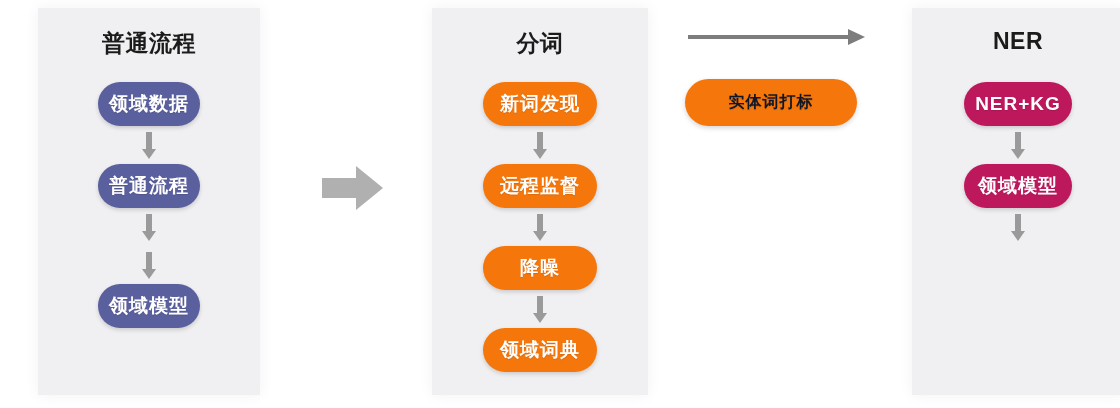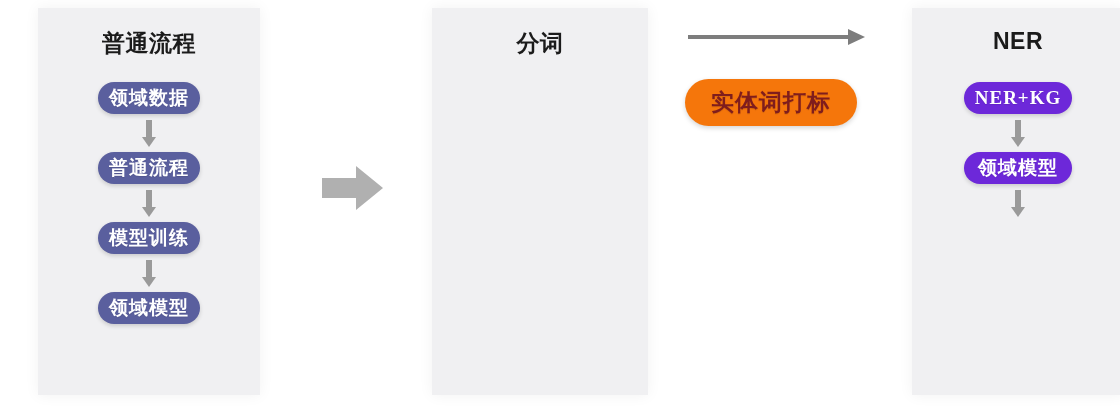--- a/index.html
+++ b/index.html
@@ -40,33 +40,33 @@
     left:0;right:0;
     top:74px;
     display:flex;
     flex-direction:column;
     align-items:center;
   }
   .pill{
     display:flex;
     align-items:center;
     justify-content:center;
-    height:32px;
+    height:44px;
     border-radius:22px;
     color:#ffffff;
     font-size:19px;
     font-weight:bold;
     letter-spacing:1px;
     white-space:nowrap;
     box-shadow:0 2px 4px rgba(0,0,0,0.16);
     text-shadow:0 1px 1px rgba(0,0,0,0.10);
   }
   .pill.blue {background:#5a5f9e;width:102px;}
   .pill.orange{background:#f5760b;width:114px;}
-  .pill.green {background:#6d28d9;width:108px;font-family:Liberation Serif, serif;}
+  .pill.green {background:#be185d;width:108px;}
 
   
   .varrow{
     width:14px;
     height:38px;
     position:relative;
   }
   .varrow::before{
     content:"";
     position:absolute;
@@ -105,54 +105,62 @@
   
   #entity-pill{
     position:absolute;
     left:685px;top:79px;
     width:172px;height:47px;
     border-radius:24px;
     background:#f5760b;
     display:flex;
     align-items:center;
     justify-content:center;
-    color:#7f1d1d;
-    font-size:23px;
+    color:#0f172a;
+    font-size:16px;
     font-weight:bold;
     letter-spacing:1px;
     box-shadow:0 2px 5px rgba(0,0,0,0.17);
     text-shadow:0 1px 1px rgba(0,0,0,0.10);
   }
 </style>
 </head>
 <body>
 
 <div class="canvas">
 
   <div class="panel" id="panel-flow">
     <div class="panel-title">普通流程</div>
     <div class="col">
       <div class="pill blue">领域数据</div>
       <div class="varrow"></div>
       <div class="pill blue">普通流程</div>
       <div class="varrow"></div>
-      <div class="pill blue">模型训练</div>
       <div class="varrow"></div>
       <div class="pill blue">领域模型</div>
     </div>
   </div>
 
   <div id="block-arrow">
     <svg width="62" height="46" viewBox="0 0 62 46">
       <path d="M0 13 L34 13 L34 1 L61 23 L34 45 L34 33 L0 33 Z" fill="#b0b0b0"></path>
     </svg>
   </div>
 
   <div class="panel" id="panel-seg">
     <div class="panel-title">分词</div>
+    <div class="col">
+      <div class="pill orange">新词发现</div>
+      <div class="varrow"></div>
+      <div class="pill orange">远程监督</div>
+      <div class="varrow"></div>
+      <div class="pill orange">降噪</div>
+      <div class="varrow"></div>
+      <div class="pill orange">领域词典</div>
+    </div>
   </div>
 
   <div id="long-arrow">
     <svg width="180" height="22" viewBox="0 0 180 22">
       <line x1="2" y1="11" x2="164" y2="11" stroke="#7d7d7d" stroke-width="4"></line>
       <path d="M162 3 L179 11 L162 19 Z" fill="#7d7d7d"></path>
     </svg>
   </div>
 
   <div id="entity-pill">实体词打标</div>

